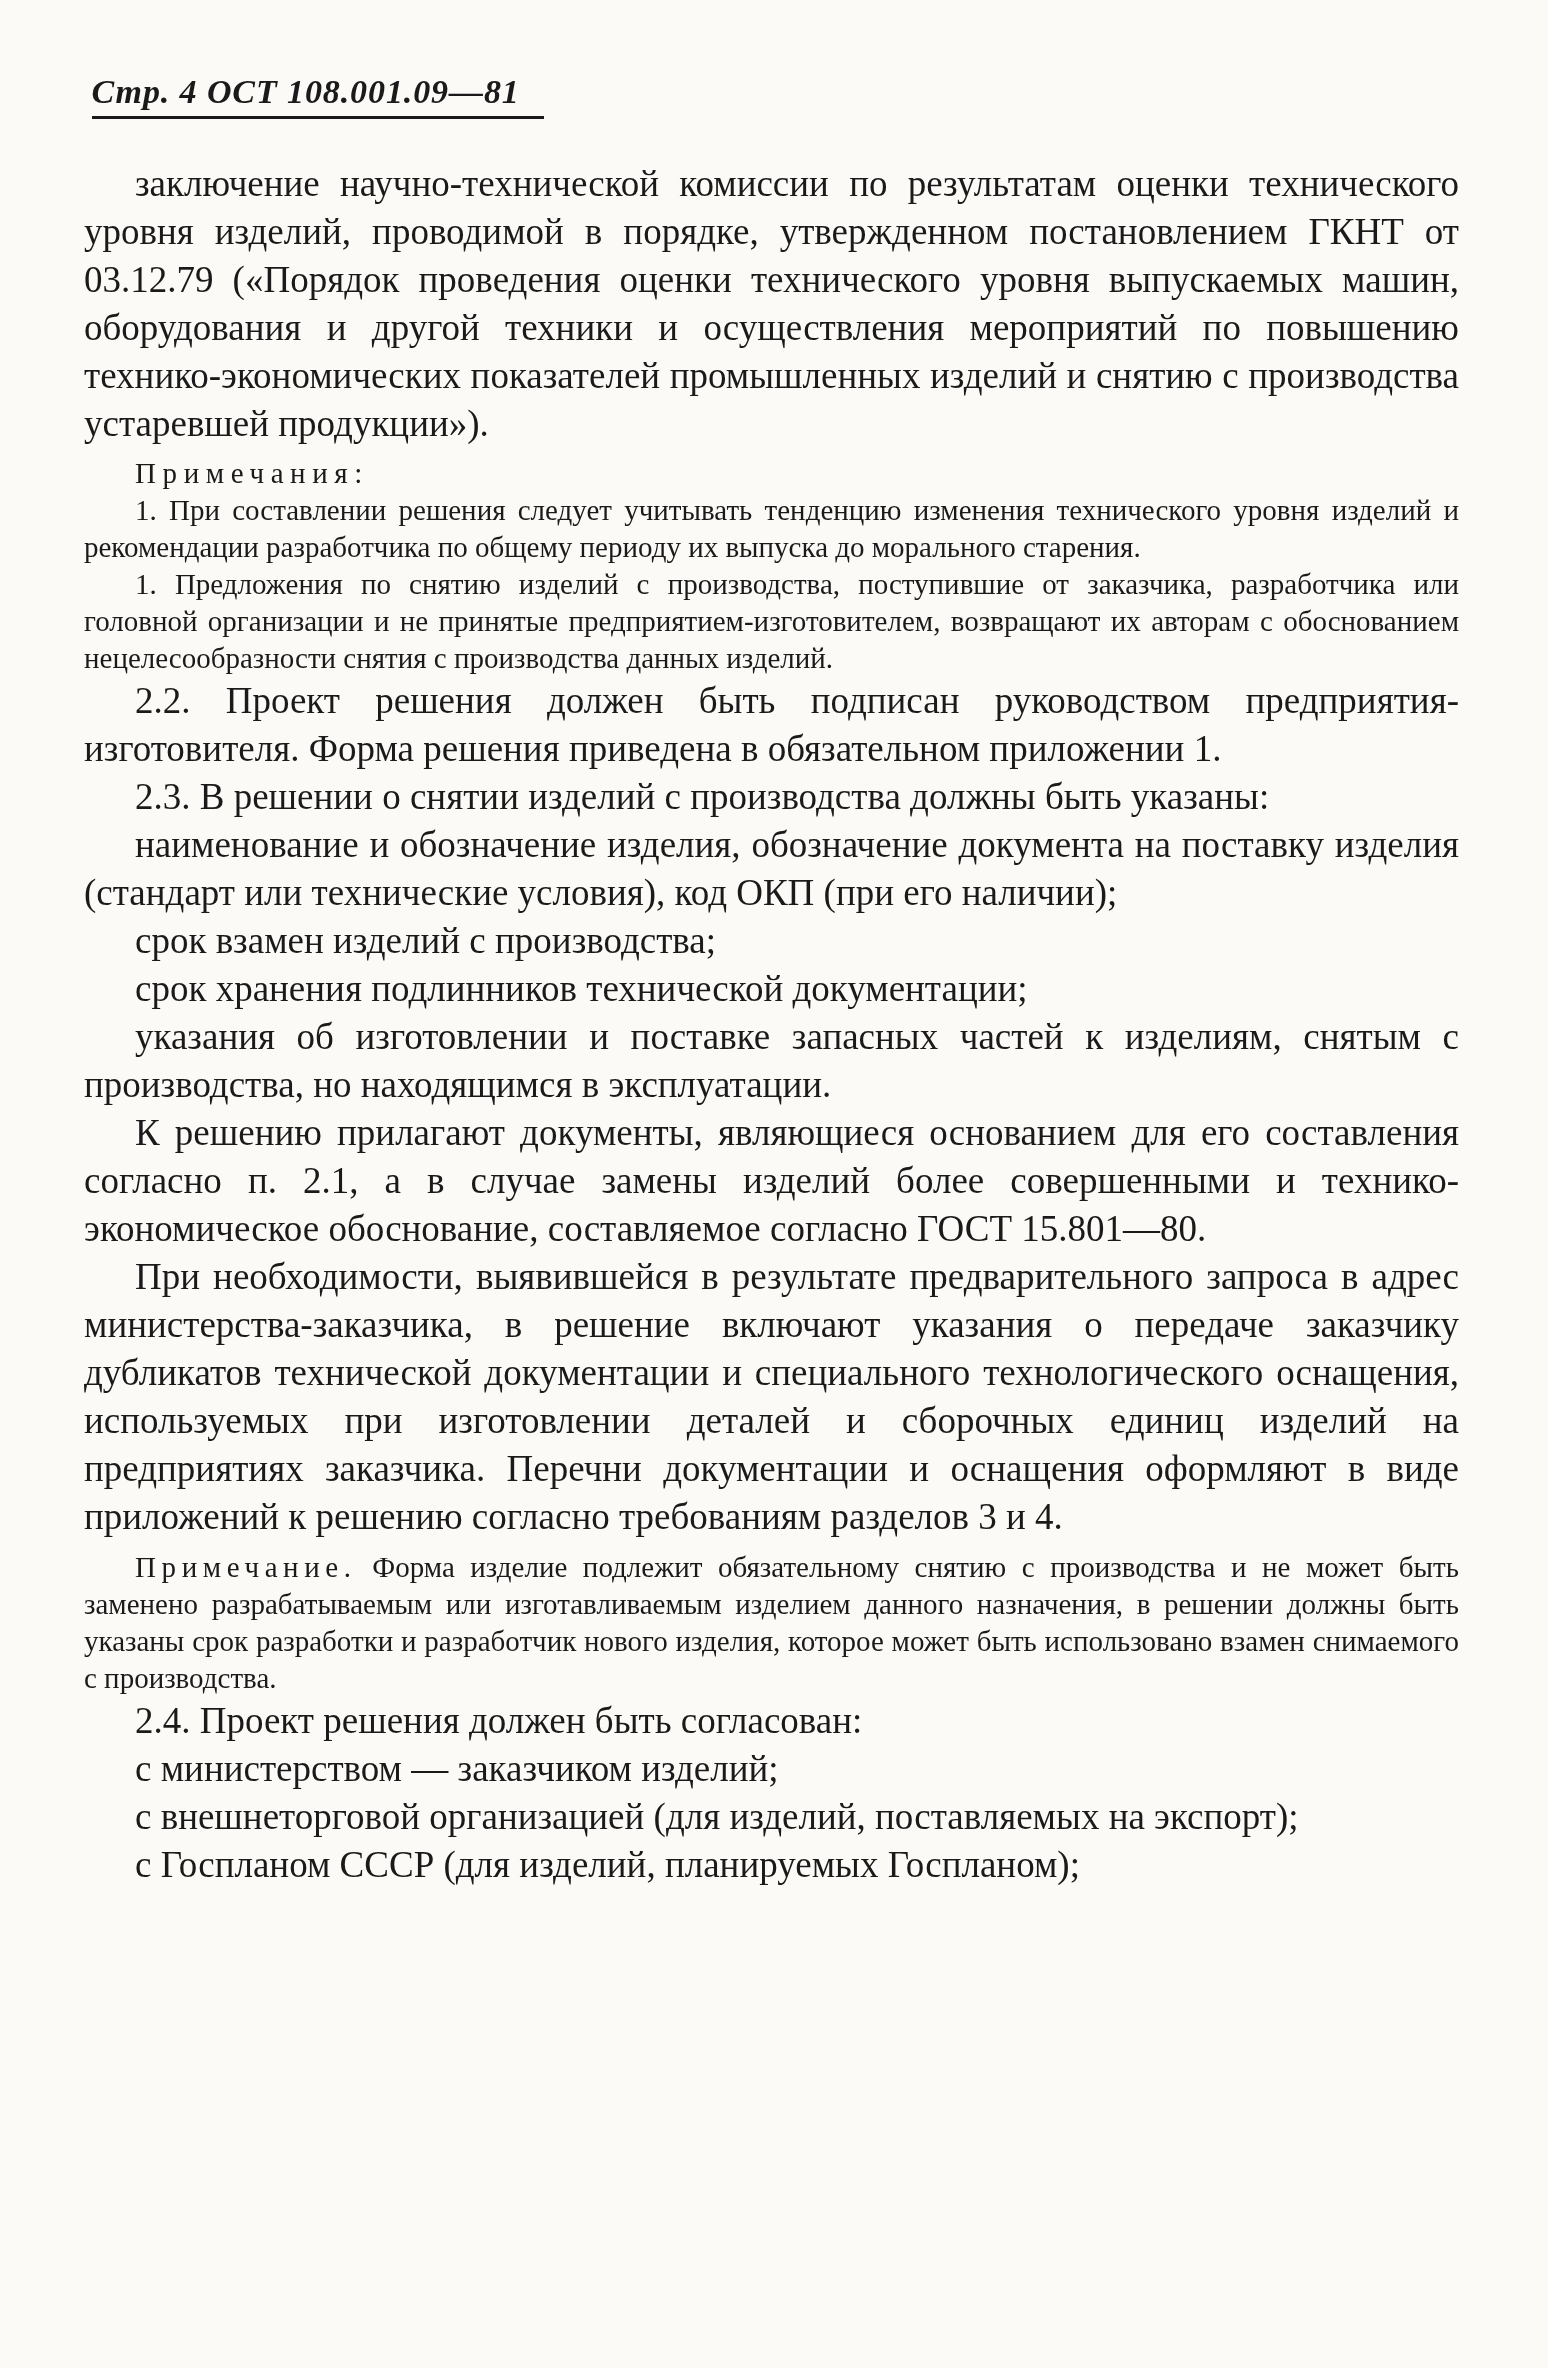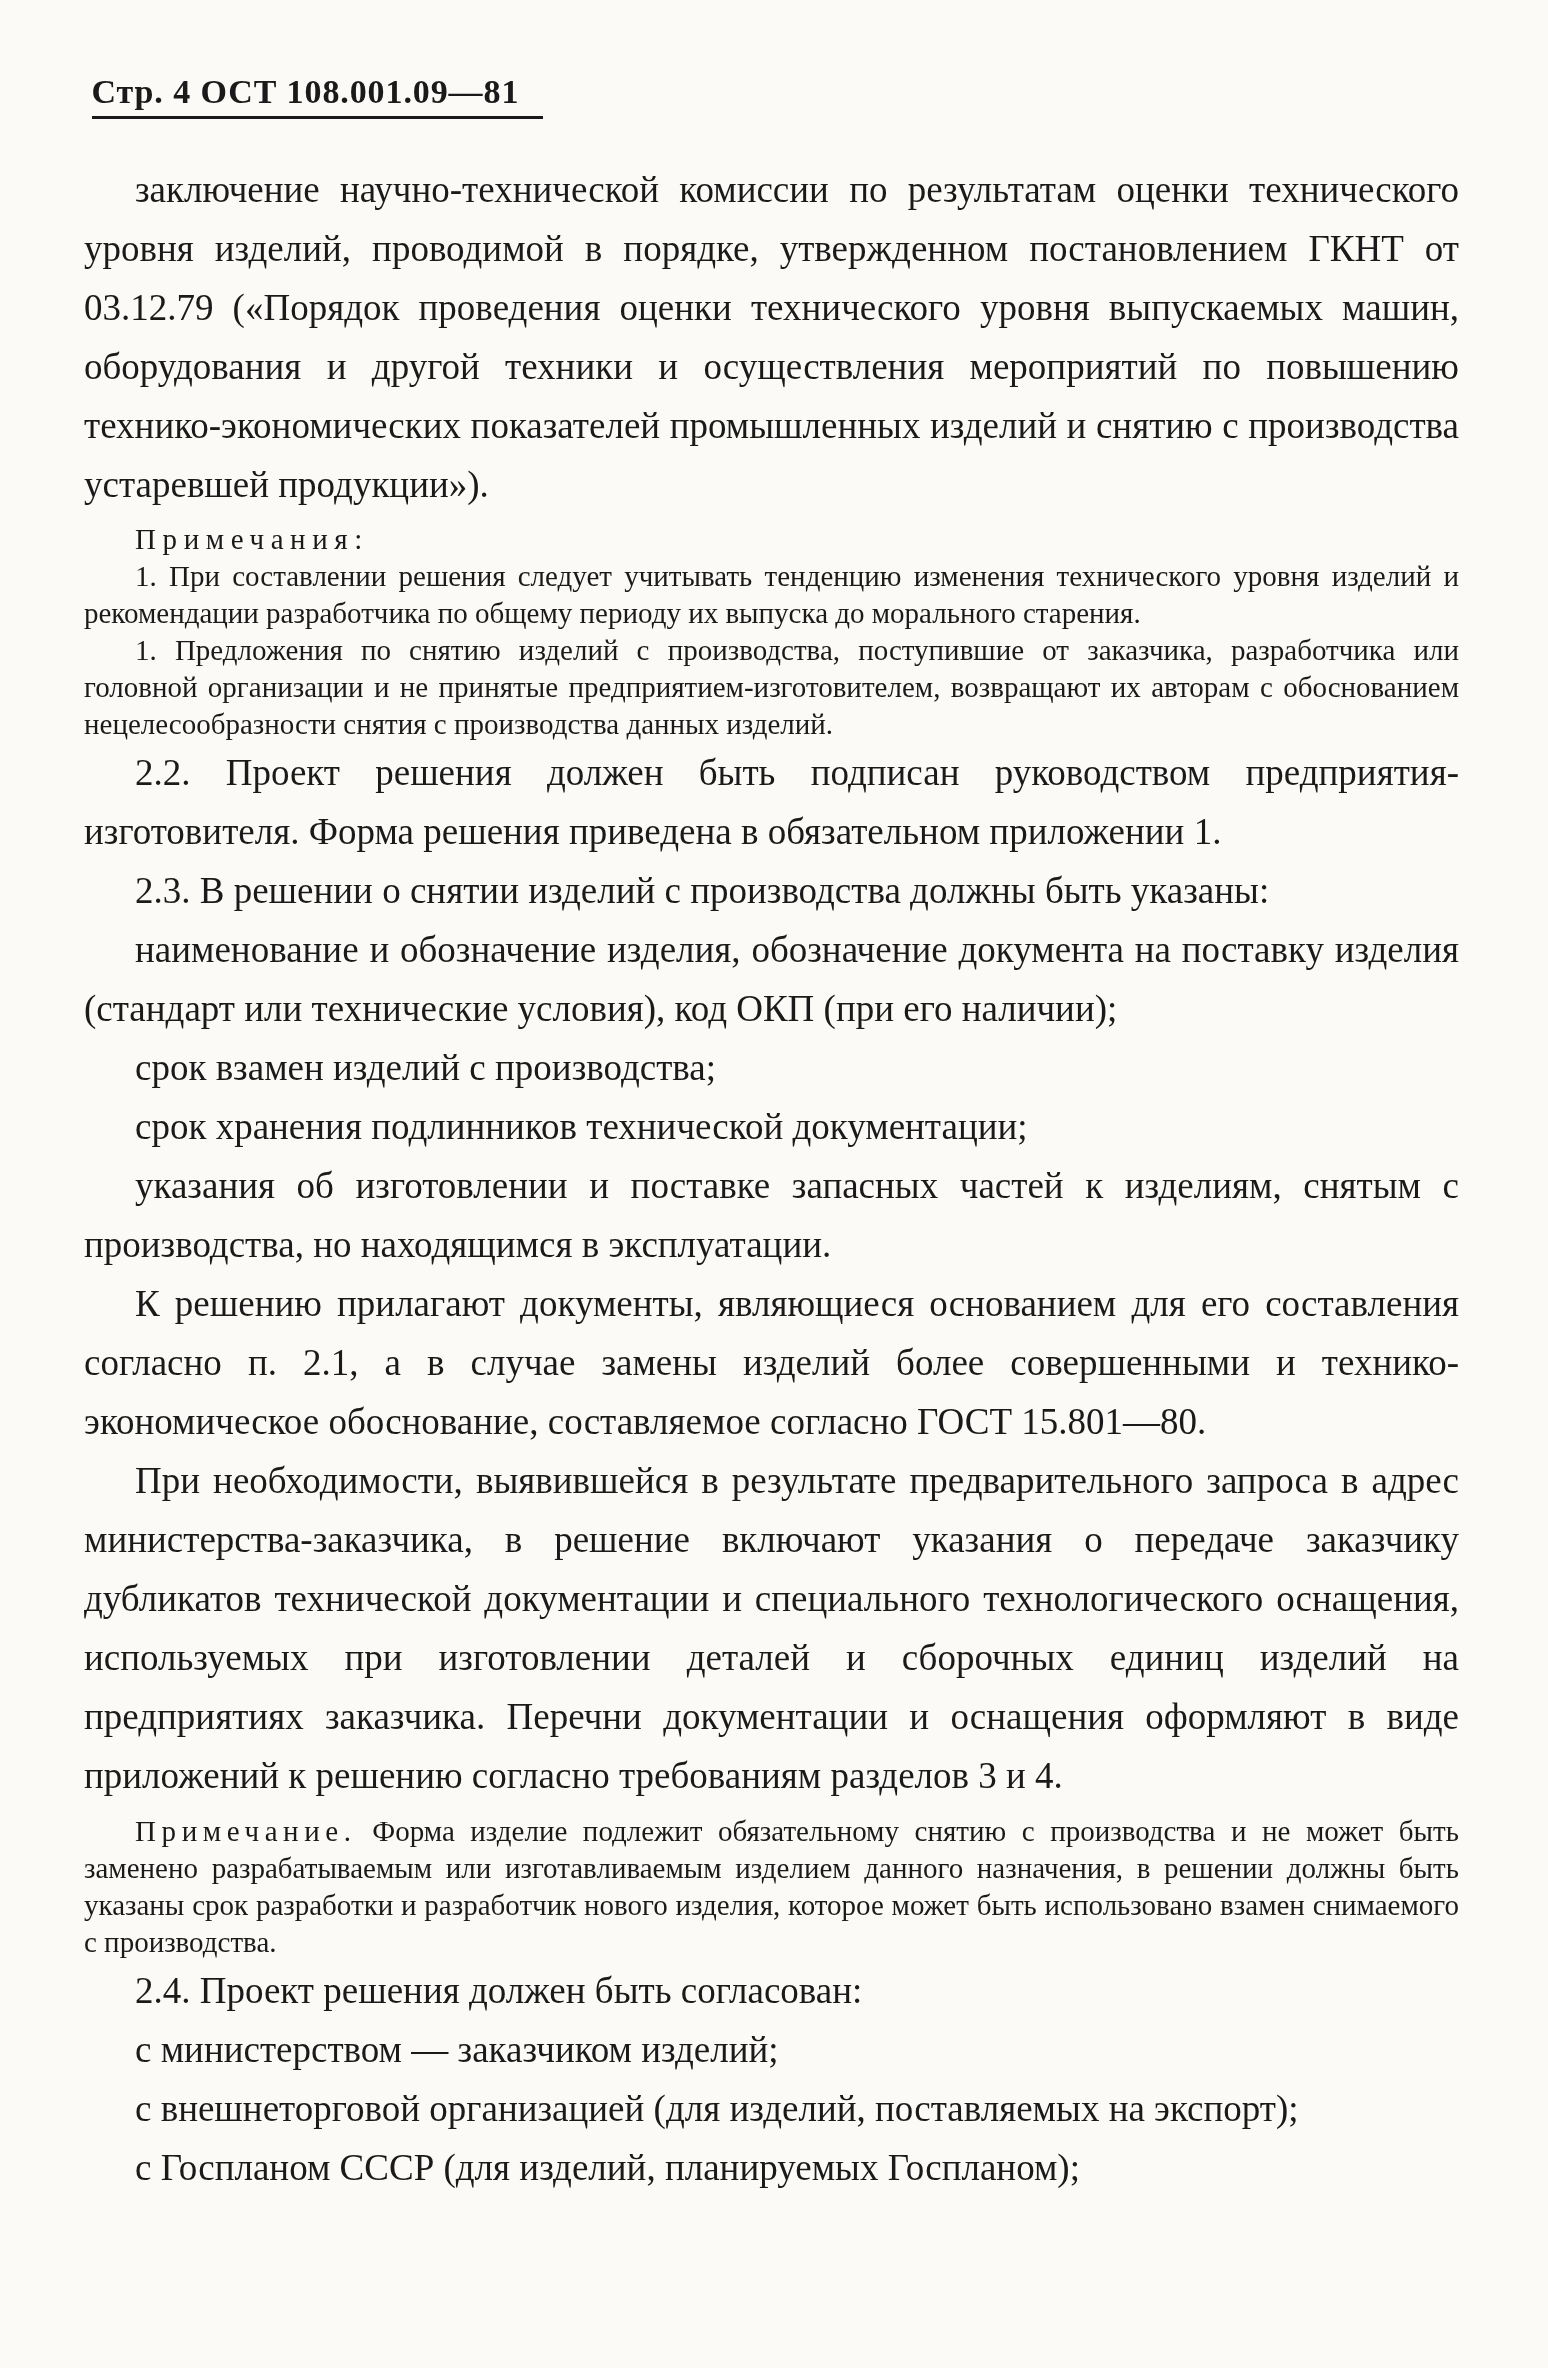--- a/index.html
+++ b/index.html
@@ -25,32 +25,33 @@
     margin-left:7.5px;
     margin-bottom:41px;
   }
   .header-text{
     display:inline-block;
     font-size:34px;
     font-weight:bold;
     letter-spacing:0.9px;
     padding:0 24px 4.7px 0;
     border-bottom:3.7px solid var(--ink);
+    font-style:italic;
   }
   .text-block{
     width:1375px;
   }
   p{
     margin:0;
     text-align:justify;
     text-justify:inter-word;
   }
   p.main{
     font-size:37px;
-    line-height:59px;
+    line-height:48px;
   }
   p.note{
     font-size:29px;
     line-height:37px;
   }
   .indent{ text-indent:51px; }
   .note-title{
     text-indent:51px;
     letter-spacing:6.6px;
     margin-top:7.5px;

